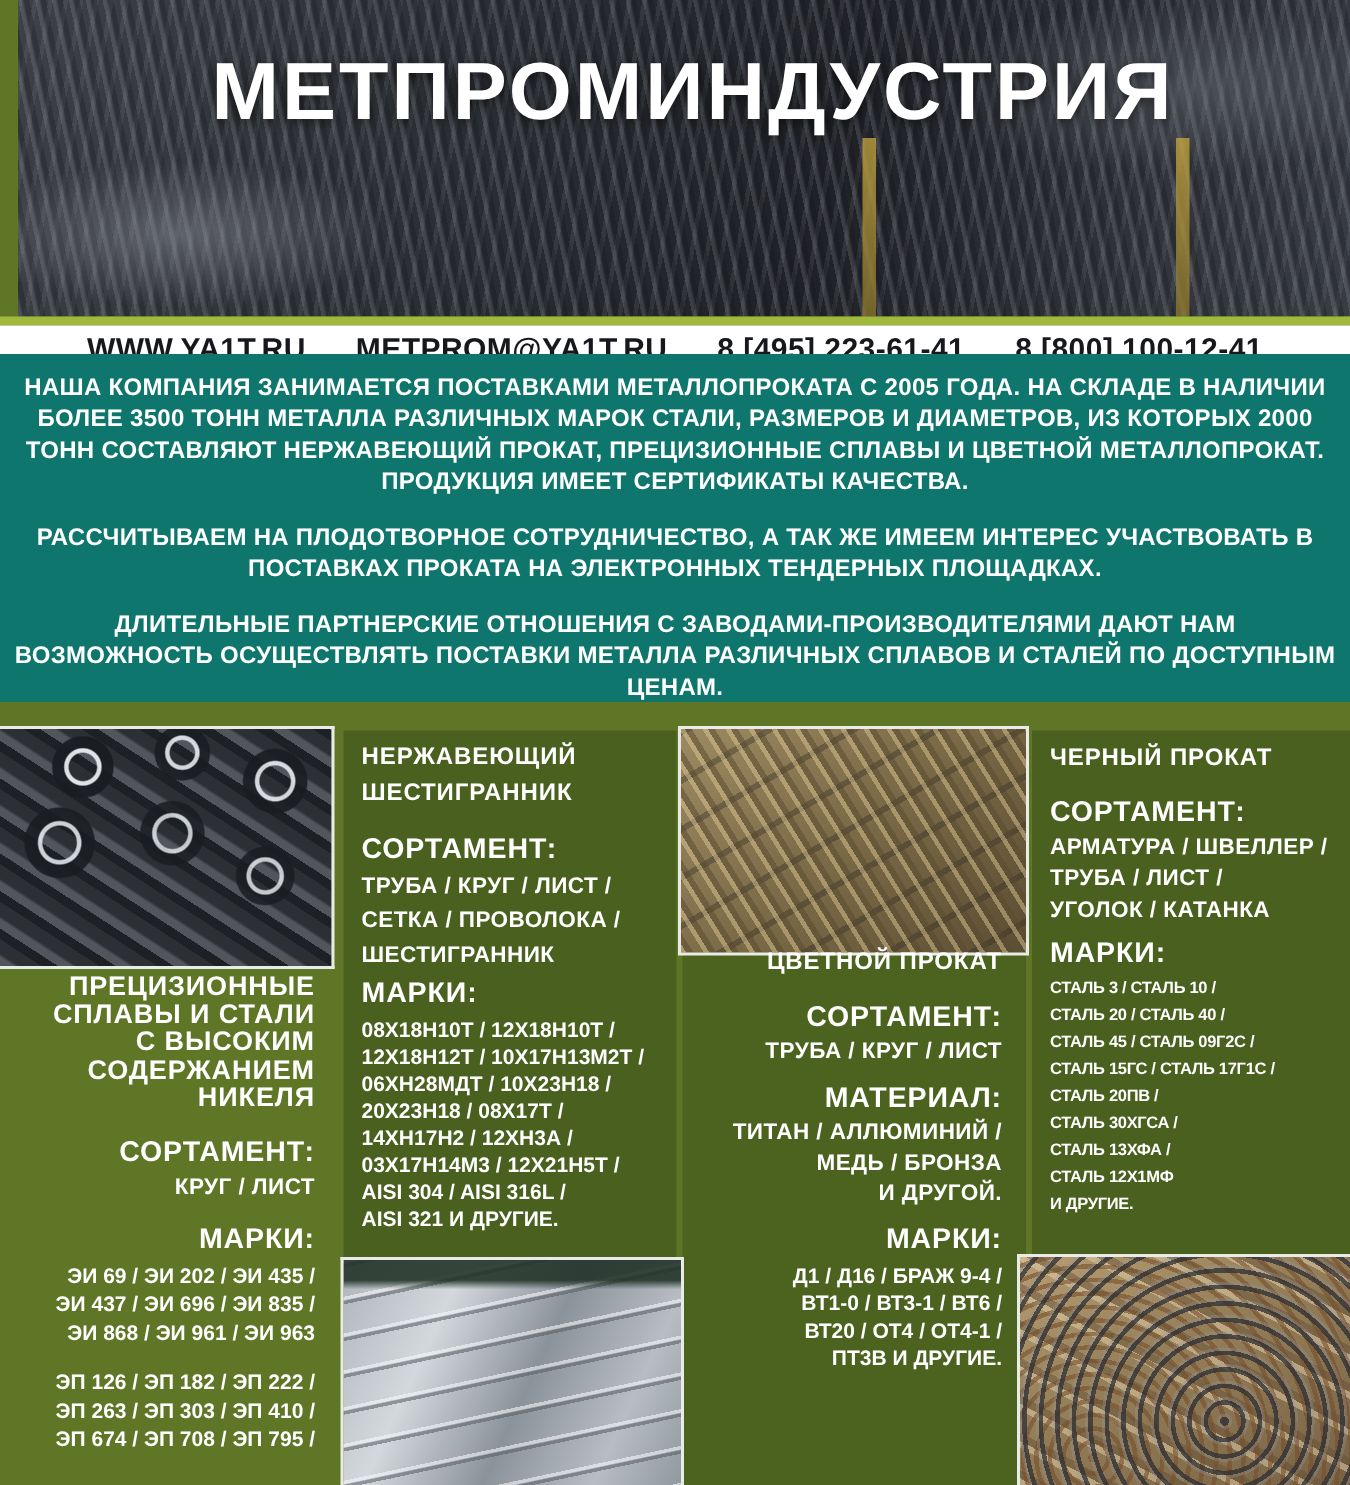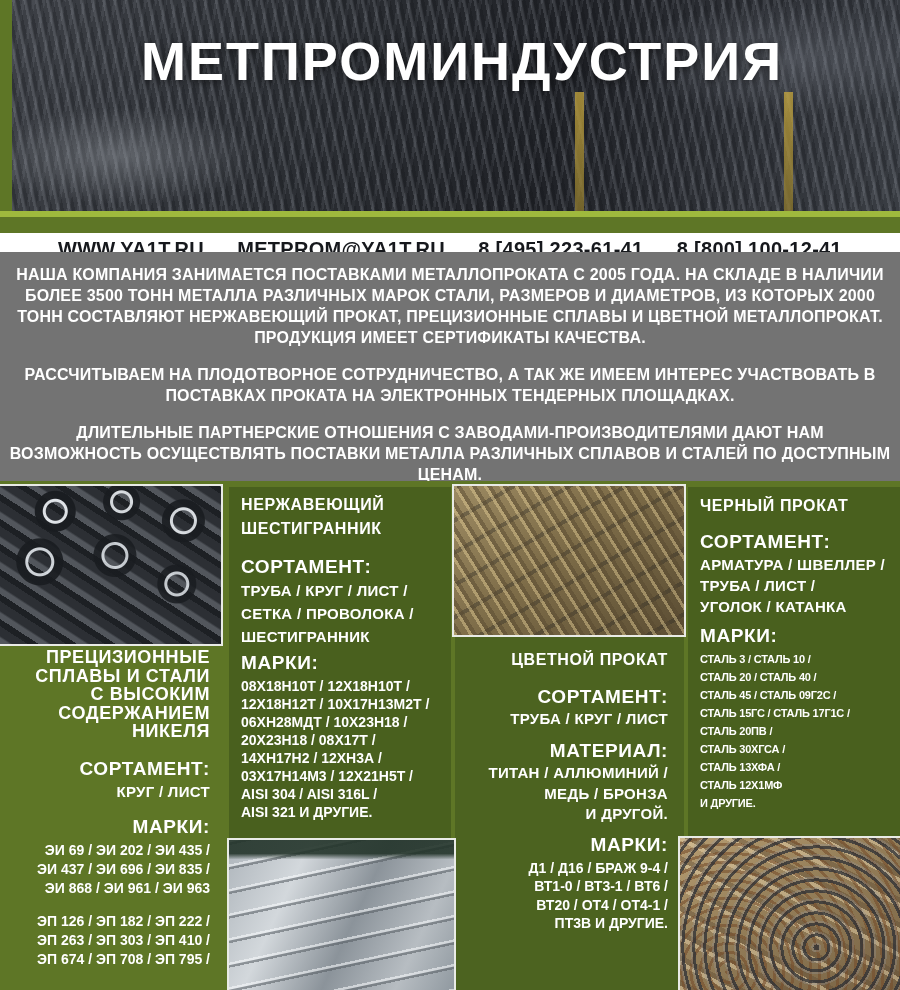--- a/index.html
+++ b/index.html
@@ -22,29 +22,29 @@
   .post1 { left:563px; } .post2 { left:772px; }
   .company-title {
     position:absolute; left:0; top:30px; width:100%;
     text-align:center; color:#ffffff; font-size:54px; font-weight:700;
     letter-spacing:2px; text-shadow:0 2px 8px rgba(0,0,0,.55); white-space:nowrap;
   }
 
   
   .stripe { position:absolute; left:0; top:211px; width:900px; height:6px; background:#9fb93d; }
   .contact-bar {
-    position:absolute; left:0; top:233px; width:900px; height:32px; background:#ffffff;
+    position:absolute; left:0; top:217px; width:900px; height:32px; background:#ffffff;
     display:flex; align-items:center; justify-content:space-between; padding:0 58px;
   }
   .contact-item { font-size:20px; font-weight:700; color:#16181c; letter-spacing:.3px; white-space:nowrap; }
 
   
   .intro {
-    position:absolute; left:0; top:252px; width:900px; height:232px;
-    background:#737373; padding-top:12px;
+    position:absolute; left:0; top:236px; width:900px; height:232px;
+    background:#0f766e; padding-top:12px;
   }
   .intro p {
     width:884px; margin:0 auto 16px auto; text-align:center;
     color:#ffffff; font-size:16px; line-height:21px; font-weight:700; letter-spacing:.2px;
   }
 
   
   .products { position:absolute; left:0; top:481px; width:900px; height:509px; background:#5e7626; }
   .panel { position:absolute; top:6px; height:503px; z-index:1; }
   .panel2 { left:229px; width:222px; background:#49601e; }
@@ -100,21 +100,21 @@
   .col-precision .marks { margin-top:3px; } .col-precision .marks.g2 { margin-top:14px; }
   .col-precision .mline { line-height:19px; }
 
   .col-stainless { left:241px; top:12px; width:202px; }
   .col-stainless .label { margin-top:16px; }
   .col-stainless .item { line-height:21px; margin-top:2px; }
   .col-stainless .label.l2 { margin-top:5px; }
   .col-stainless .marks { margin-top:3px; }
   .col-stainless .mline { line-height:18px; }
 
-  .col-nonferrous { left:462px; top:167px; width:206px; text-align:right; }
+  .col-nonferrous { left:462px; top:149px; width:206px; text-align:right; }
   .col-nonferrous .label { margin-top:14px; }
   .col-nonferrous .item { margin-top:2px; line-height:18.5px; }
   .col-nonferrous .label.l2 { margin-top:12px; }
   .col-nonferrous .label.l3 { margin-top:10px; }
   .col-nonferrous .marks { margin-top:3px; }
 
   .col-ferrous { left:700px; top:13px; width:198px; }
   .col-ferrous .label { margin-top:13px; }
   .col-ferrous .item { margin-top:2px; line-height:19px; }
   .col-ferrous .label.l2 { margin-top:9px; }

